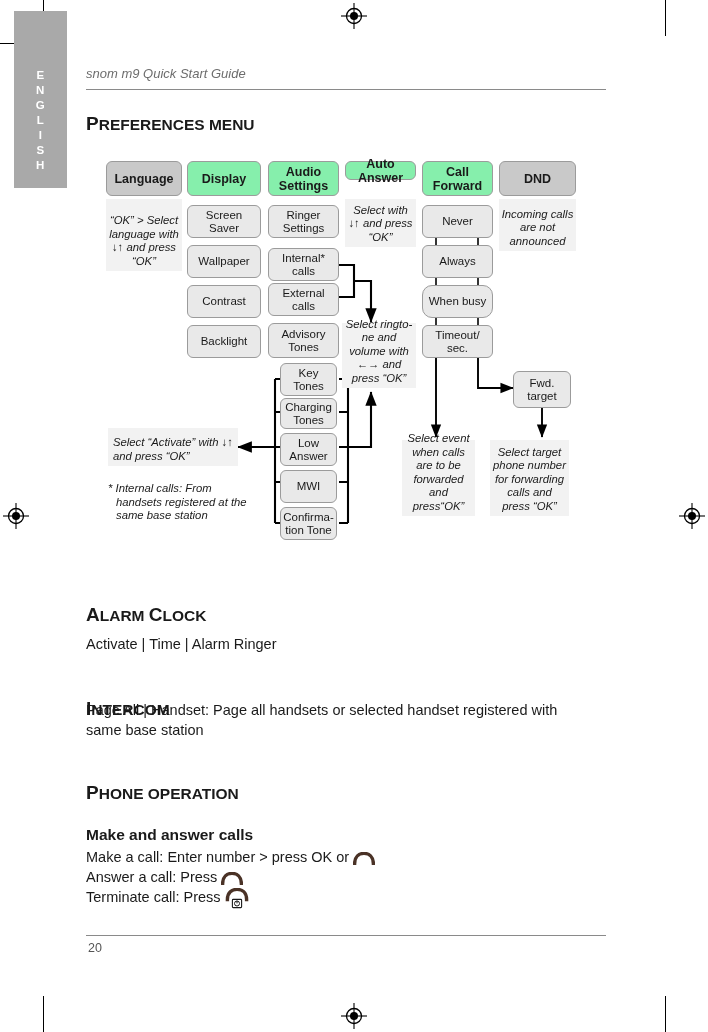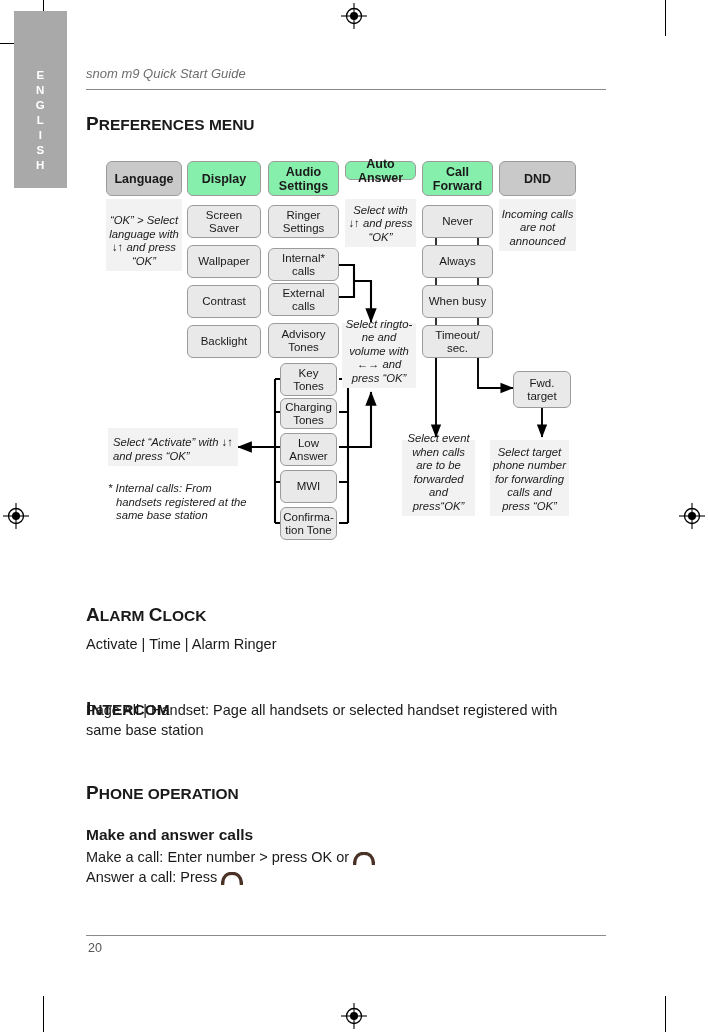--- a/index.html
+++ b/index.html
@@ -346,21 +346,21 @@
 
     <div class="node header" style="left:336px; top:161px; width:71px; height:35px;">
       <span>Call Forward</span>
     </div>
     <div class="node" style="left:336px; top:205px; width:71px; height:33px;">
       <span>Never</span>
     </div>
     <div class="node" style="left:336px; top:245px; width:71px; height:33px;">
       <span>Always</span>
     </div>
-    <div class="node" style="left:336px; top:285px; width:71px; height:33px;">
+    <div class="node" style="left:336px; top:285px; width:71px; height:33px;border-radius:10px;">
       <span>When busy</span>
     </div>
     <div class="node" style="left:336px; top:325px; width:71px; height:33px;">
       <span>Timeout/ sec.</span>
     </div>
 
     <div class="node" style="left:427px; top:371px; width:58px; height:37px;">
       <span>Fwd. target</span>
     </div>
 
@@ -406,17 +406,28 @@
 
   <div class="body-text" style="left:0; top:867px; width:520px; white-space:nowrap;">
     <span>Answer a call:  Press</span>
     <span class="handset">
       <svg width="22" height="13" viewBox="0 0 22 13">
         <path d="M1.6,12 C1.6,4.4 6.0,1.4 11,1.4 C16.0,1.4 20.4,4.4 20.4,12" fill="none" stroke="#4a3226" stroke-width="3.4" stroke-linecap="square"></path>
       </svg>
     </span>
   </div>
 
+  <div class="body-text" style="left:0; top:887px; width:520px; white-space:nowrap;">
+    <span>Terminate call:  Press</span>
+    <span class="handset" style="vertical-align:-7px;">
+      <svg width="24" height="21" viewBox="0 0 24 21">
+        <path d="M2.4,11.5 C2.4,4.4 6.9,1.4 12,1.4 C17.1,1.4 21.6,4.4 21.6,11.5" fill="none" stroke="#4a3226" stroke-width="3.4" stroke-linecap="square"></path>
+        <rect x="7.4" y="11.4" width="9.2" height="8.2" rx="0.8" fill="#ffffff" stroke="#1a1a1a" stroke-width="1.1"></rect>
+        <circle cx="12" cy="15.5" r="2.5" fill="none" stroke="#1a1a1a" stroke-width="1"></circle>
+        <line x1="12" y1="12.7" x2="12" y2="15.4" stroke="#1a1a1a" stroke-width="1"></line>
+      </svg>
+    </span>
+  </div>
 
   <div id="foot-rule"></div>
   <div id="page-number">20</div>
 
 </div>
 
 </body></html>

